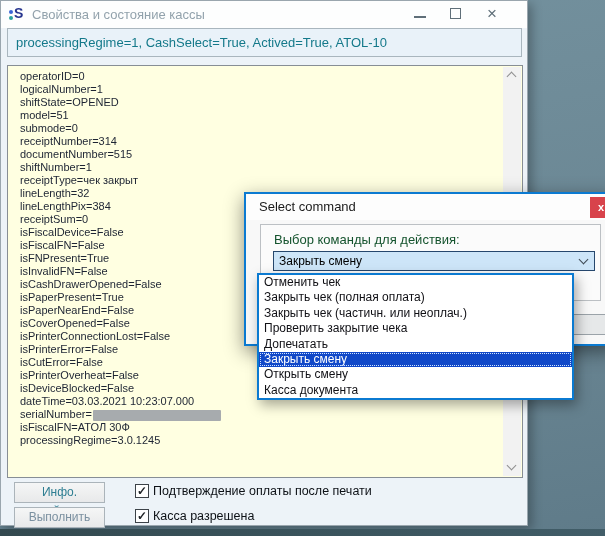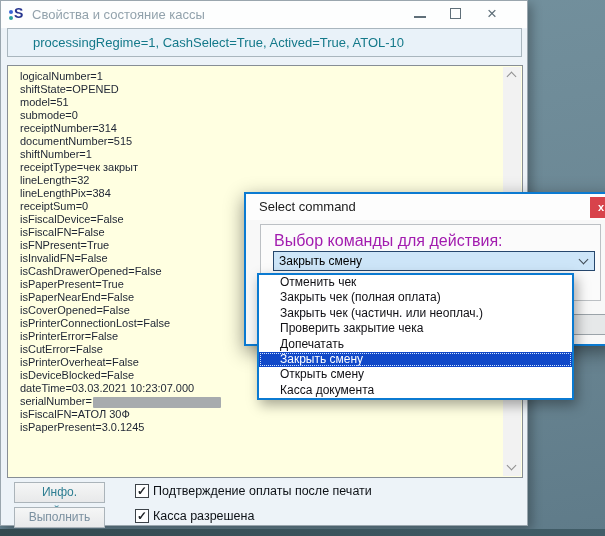--- a/index.html
+++ b/index.html
@@ -24,21 +24,21 @@
   .win-title { position:absolute; left:31px; top:6px; font-size:13px; color:#92a2ac;text-align:center; }
   .cap-btn { position:absolute; top:0; width:34px; height:26px; text-align:center; color:#5f6f79; }
   .btn-min  { left:402px; } .btn-max { left:438px; } .btn-close { left:474px; }
   .glyph-min { position:absolute; left:11px; top:15px; width:12px; height:2px; background:#5f6f79; }
   .glyph-max { position:absolute; left:11px; top:7px; width:11px; height:11px; border:1.4px solid #5f6f79; }
   .glyph-close { font-size:17px; line-height:25px; }
 
   .header-strip {
     position:absolute; left:6px; top:27px; width:515px; height:29px;
     background:#e9f2f9; border:1px solid #a9b6be;
-    color:#14798a; font-size:13px; line-height:27px; padding-left:25px;
+    color:#14798a; font-size:13px; line-height:27px; padding-left:8px;
     white-space:nowrap; overflow:hidden;
   }
 
   
   .memo {
     position:absolute; left:6px; top:64px; width:516px; height:413px;
     background:#ffffe1; border:1px solid #878e95;
   }
   .memo-lines { position:absolute; left:12px; top:4px; right:22px; }
   .memo-line { height:13px; line-height:13px; font-size:11px; color:#1d2433; white-space:pre; }
@@ -80,40 +80,40 @@
   }
   .dlg-titlebar { position:absolute; left:0; top:0; right:0; height:26px; background:#fdfdfd; }
   .dlg-title { position:absolute; left:13px; top:5px; font-size:13px; color:#1b1b1b; }
   .dlg-close {
     position:absolute; top:3px; right:2px; width:22px; height:21px;
     background:#d8434b; color:#fff; font-size:11px; font-weight:bold;
     text-align:center; line-height:21px;
   }
   .groupbox { position:absolute; left:14px; top:30px; width:341px; height:77px;
     border:1px solid #bcc0c4; background:#fbfbfb; }
-  .dlg-label { position:absolute; left:28px; top:38px; font-size:16px; color:#a21caf; }
+  .dlg-label { position:absolute; left:28px; top:38px; font-size:13px; color:#14532d; }
   .combo {
     position:absolute; left:27px; top:57px; width:322px; height:20px;
     background:#cde5f8; border:1px solid #26476d;
     font-size:12px; color:#000; line-height:18px; padding-left:5px;
   }
   .combo-chev { position:absolute; right:7px; top:4px; width:7px; height:7px;
     border-right:1.5px solid #3e4a55; border-bottom:1.5px solid #3e4a55; transform:rotate(45deg); }
   .ok-button {
     position:absolute; left:281px; top:120px; width:82px; height:21px;
     background:#e6e8e9; border:1px solid #9ba3a9; z-index:1;
   }
 
   .dropdown {
     position:absolute; left:257px; top:273px; width:317px; height:127px;
     background:#fff; border:2px solid #0b7ad1; z-index:40;
     box-shadow: 3px 5px 12px rgba(0,0,0,.35);
   }
   .dd-item { height:15.4px; line-height:15.4px; font-size:12px; color:#101015;
-    padding-left:21px; white-space:nowrap; overflow:hidden; }
+    padding-left:5px; white-space:nowrap; overflow:hidden; }
   .dd-item.sel { background:#1148c8; color:#fff; outline:1px dotted #cfe2ff; outline-offset:-2px; }
 </style>
 </head>
 <body>
 
 <div class="window">
 
   <div class="titlebar">
     <span class="app-logo">
       <span class="dot1"></span>
@@ -129,20 +129,21 @@
     </span>
     <span class="cap-btn btn-close glyph-close">
       <span>×</span>
     </span>
   </div>
 
   <div class="header-strip">processingRegime=1, CashSelect=True, Actived=True, ATOL-10</div>
 
   <div class="memo">
     <div class="memo-lines">
+        <div class="memo-line">operatorID=0</div>
         <div class="memo-line">logicalNumber=1</div>
         <div class="memo-line">shiftState=OPENED</div>
         <div class="memo-line">model=51</div>
         <div class="memo-line">submode=0</div>
         <div class="memo-line">receiptNumber=314</div>
         <div class="memo-line">documentNumber=515</div>
         <div class="memo-line">shiftNumber=1</div>
         <div class="memo-line">receiptType=чек закрыт</div>
         <div class="memo-line">lineLength=32</div>
         <div class="memo-line">lineLengthPix=384</div>
@@ -156,21 +157,21 @@
         <div class="memo-line">isPaperNearEnd=False</div>
         <div class="memo-line">isCoverOpened=False</div>
         <div class="memo-line">isPrinterConnectionLost=False</div>
         <div class="memo-line">isPrinterError=False</div>
         <div class="memo-line">isCutError=False</div>
         <div class="memo-line">isPrinterOverheat=False</div>
         <div class="memo-line">isDeviceBlocked=False</div>
         <div class="memo-line">dateTime=03.03.2021 10:23:07.000</div>
         <div class="memo-line">serialNumber=<span class="redact"></span></div>
         <div class="memo-line">isFiscalFN=АТОЛ 30Ф</div>
-        <div class="memo-line">isPaperPresent=3.0.1245</div>
+        <div class="memo-line">processingRegime=3.0.1245</div>
       </div>
     <div class="scrollbar">
       <span class="sb-btn sb-up">
         <span class="chev chev-up"></span>
       </span>
       <span class="sb-btn sb-down">
         <span class="chev chev-down"></span>
       </span>
     </div>
   </div>

